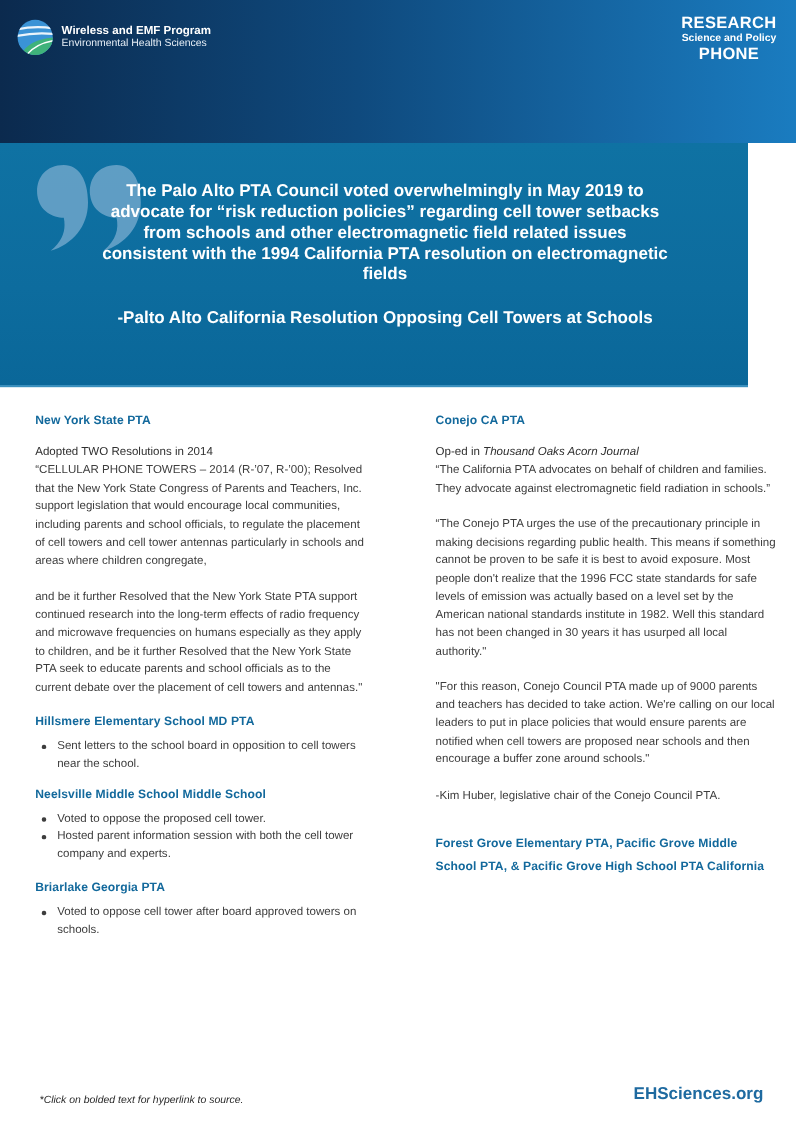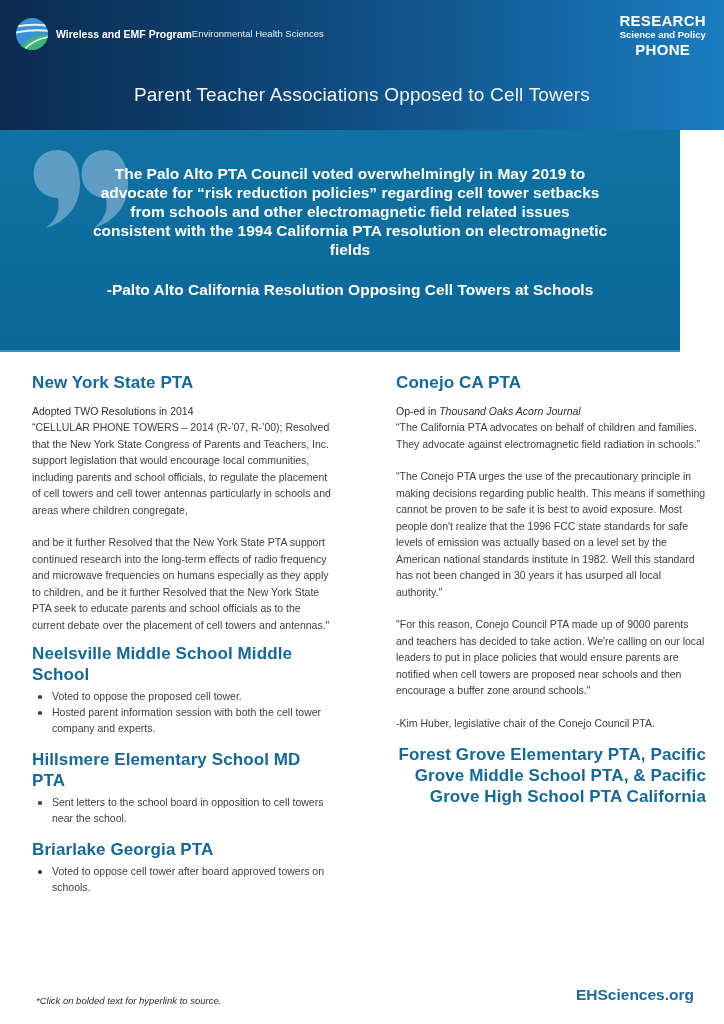--- a/index.html
+++ b/index.html
@@ -5,21 +5,21 @@
   * { box-sizing: border-box; margin: 0; padding: 0; }
   html, body { width: 724px; height: 1024px; background: #ffffff; overflow: hidden; }
   body { font-family: "Liberation Sans", "DejaVu Sans", sans-serif; color: #3a3a3a; position: relative; }
 
   .header {
     position: absolute; left: 0; top: 0; width: 724px; height: 130px;
     background: linear-gradient(90deg, #0b2a4e 0%, #0f4a7e 45%, #1a7cc0 100%);
   }
   .logo { position: absolute; left: 14px; top: 16px; display: flex; align-items: center; }
   .logo-mark { width: 36px; height: 36px; margin-right: 6px; }
-  .logo-text { display: flex; flex-direction: row; color: #fff; line-height: 12px; }
+  .logo-text { display: flex; flex-direction: column; color: #fff; line-height: 12px; }
   .logo-title { font-weight: bold; font-size: 10.5px; }
   .logo-sub { font-size: 9.5px; color: #e6eef6; }
 
   .brief { position: absolute; right: 18px; top: 12px; text-align: center; color: #fff; font-weight: bold; }
   .brief-1 { font-size: 15px; letter-spacing: 0.3px; line-height: 17px; }
   .brief-2 { font-size: 9.5px; line-height: 12px; }
   .brief-3 { font-size: 15px; letter-spacing: 0.3px; line-height: 17px; }
 
   .page-title {
     position: absolute; left: 0; right: 0; top: 84px; text-align: center;
@@ -39,21 +39,21 @@
   .quote-attr {
     position: absolute; left: 90px; width: 520px; top: 150px; text-align: center;
     color: #ffffff; font-weight: bold; font-size: 15.5px; line-height: 19px;
   }
 
   .col { position: absolute; top: 372px; width: 310px; }
   .col-left { left: 32px; width: 300px; }
   .col-right { left: 396px; width: 310px; }
 
   h2.sec {
-    color: #13699c; font-weight: bold; font-size: 17px; line-height: 21px; letter-spacing: 0.1px;
+    color: #13699c; font-weight: bold; font-size: 11px; line-height: 21px; letter-spacing: 0.1px;
   }
   p.sub { font-size: 10.5px; line-height: 15px; color: #2f2f2f; margin-top: 11px; }
   p.body { font-size: 10.5px; line-height: 16.5px; color: #3d3d3d; }
   p.body.gap { margin-top: 16px; }
   .ital { font-style: italic; }
 
   ul.bullets { list-style: none; margin-top: 3px; }
   ul.bullets li {
     position: relative; padding-left: 20px; font-size: 10.5px; line-height: 16px; color: #3d3d3d;
   }
@@ -93,21 +93,20 @@
       <span class="logo-sub">Environmental Health Sciences</span>
     </div>
   </div>
 
   <div class="brief">
     <div class="brief-1">RESEARCH</div>
     <div class="brief-2">Science and Policy</div>
     <div class="brief-3">PHONE</div>
   </div>
 
-  <h1 class="page-title">Parent Teacher Associations Opposed to Cell Towers</h1>
 </div>
 
 <div class="quote-band">
   <svg class="quote-marks" viewBox="0 0 100 84">
     <g fill="#6ea6cb" opacity="0.85">
       <path d="M26 2 C8 2 0 16 2 30 C4 44 16 50 26 50 C28 60 26 70 14 80 C34 74 48 58 48 36 C48 16 40 2 26 2 Z"></path>
       <path d="M74 2 C56 2 48 16 50 30 C52 44 64 50 74 50 C76 60 74 70 62 80 C82 74 96 58 96 36 C96 16 88 2 74 2 Z"></path>
     </g>
   </svg>
   <p class="quote-text">The Palo Alto PTA Council voted overwhelmingly in May 2019 to advocate for “risk reduction policies” regarding cell tower setbacks from schools and other electromagnetic field related issues consistent with the 1994 California PTA resolution on electromagnetic fields</p>
@@ -115,32 +114,32 @@
 </div>
 
 <div class="col col-left">
   <section>
     <h2 class="sec">New York State PTA</h2>
     <p class="sub">Adopted TWO Resolutions in 2014</p>
     <p class="body">“CELLULAR PHONE TOWERS – 2014 (R-’07, R-’00); Resolved that the New York State Congress of Parents and Teachers, Inc. support legislation that would encourage local communities, including parents and school officials, to regulate the placement of cell towers and cell tower antennas particularly in schools and areas where children congregate,</p>
     <p class="body gap">and be it further Resolved that the New York State PTA support continued research into the long-term effects of radio frequency and microwave frequencies on humans especially as they apply to children, and be it further Resolved that the New York State PTA seek to educate parents and school officials as to the current debate over the placement of cell towers and antennas."</p>
   </section>
 
+  <section style="margin-top:13px;">
+    <h2 class="sec">Hillsmere Elementary School MD PTA</h2>
+    <ul class="bullets">
+      <li>Sent letters to the school board in opposition to cell towers near the school.</li>
+    </ul>
+  </section>
+
   <section style="margin-top:10px;">
     <h2 class="sec">Neelsville Middle School Middle School</h2>
     <ul class="bullets">
       <li>Voted to oppose the proposed cell tower.</li>
       <li>Hosted parent information session with both the cell tower company and experts.</li>
-    </ul>
-  </section>
-
-  <section style="margin-top:13px;">
-    <h2 class="sec">Hillsmere Elementary School MD PTA</h2>
-    <ul class="bullets">
-      <li>Sent letters to the school board in opposition to cell towers near the school.</li>
     </ul>
   </section>
 
   <section style="margin-top:13px;">
     <h2 class="sec">Briarlake Georgia PTA</h2>
     <ul class="bullets">
       <li>Voted to oppose cell tower after board approved towers on schools.</li>
     </ul>
   </section>
 </div>
@@ -148,19 +147,19 @@
 <div class="col col-right">
   <section>
     <h2 class="sec">Conejo CA PTA</h2>
     <p class="sub"><span>Op-ed in </span><span class="ital">Thousand Oaks Acorn Journal</span></p>
     <p class="body">“The California PTA advocates on behalf of children and families. They advocate against electromagnetic field radiation in schools.”</p>
     <p class="body gap">“The Conejo PTA urges the use of the precautionary principle in making decisions regarding public health. This means if something cannot be proven to be safe it is best to avoid exposure. Most people don't realize that the 1996 FCC state standards for safe levels of emission was actually based on a level set by the American national standards institute in 1982. Well this standard has not been changed in 30 years it has usurped all local authority."</p>
     <p class="body gap">"For this reason, Conejo Council PTA made up of 9000 parents and teachers has decided to take action. We're calling on our local leaders to put in place policies that would ensure parents are notified when cell towers are proposed near schools and then encourage a buffer zone around schools."</p>
     <p class="body gap">-Kim Huber, legislative chair of the Conejo Council PTA.</p>
   </section>
 
-  <section style="margin-top:13px;text-align:right;">
+  <section style="margin-top:26px;">
     <h2 class="sec">Forest Grove Elementary PTA, Pacific Grove Middle School PTA, &amp; Pacific Grove High School PTA California</h2>
   </section>
 </div>
 
 <div class="footer-note">*Click on bolded text for hyperlink to source.</div>
 <div class="footer-site">EHSciences.org</div>
 
 </body></html>

